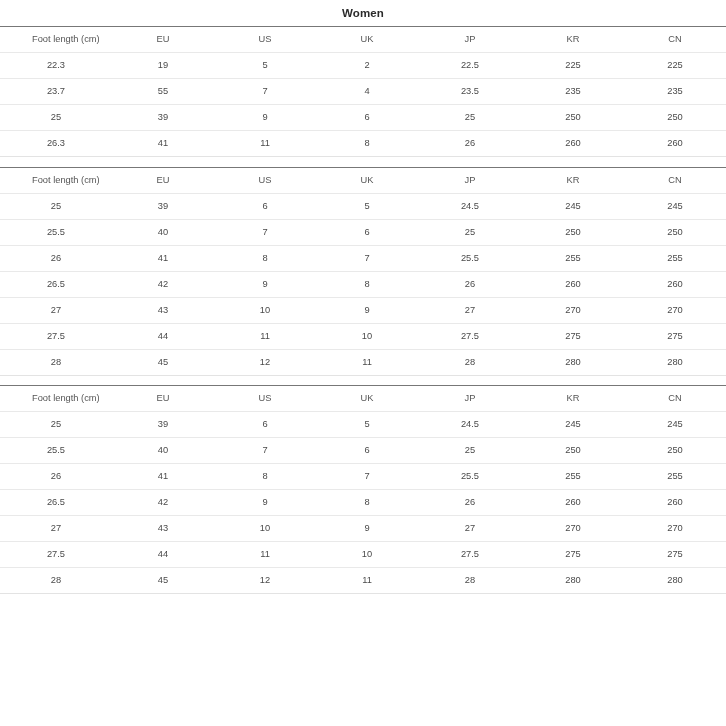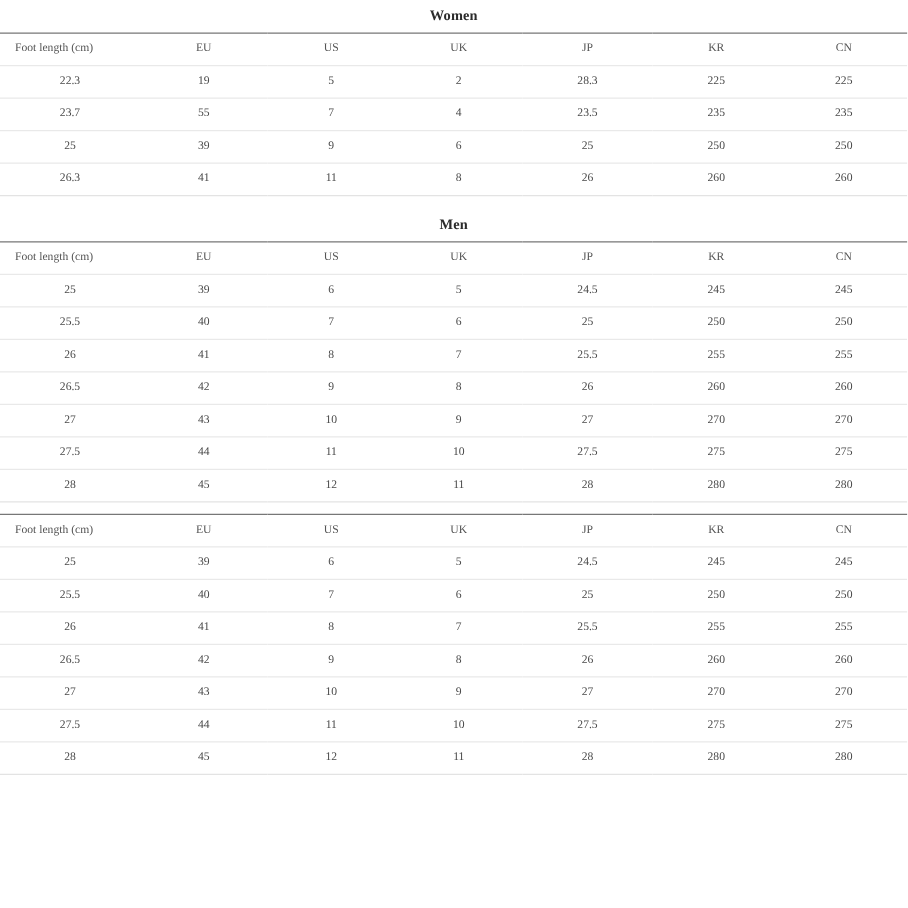--- a/index.html
+++ b/index.html
@@ -14,21 +14,20 @@
   body {
     font-family: "Liberation Sans", "DejaVu Sans", sans-serif;
     color: #3a3a3a;
     -webkit-font-smoothing: antialiased;
   }
   .page {
     width: 726px;
     height: 726px;
     background: #ffffff;
     overflow: hidden;
-    font-family: Liberation Serif, serif;
   }
   .size-section {
     width: 100%;
   }
   .section-title {
     text-align: center;
     font-size: 11.5px;
     font-weight: bold;
     color: #2b2b2b;
     letter-spacing: 0.1px;
@@ -56,21 +55,21 @@
   }
   table.size-table thead th {
     color: #555555;
   }
   table.size-table thead th.col-foot,
   table.size-table tbody td.col-foot {
     text-align: center;
   }
   table.size-table thead th.col-foot {
     text-align: left;
-    padding-left: 12px;
+    padding-left: 32px;
   }
   
   col.c0 { width: 112px; }
   col.c1 { width: 102px; }
   col.c2 { width: 102px; }
   col.c3 { width: 102px; }
   col.c4 { width: 104px; }
   col.c5 { width: 102px; }
   col.c6 { width: 102px; }
   tbody tr:last-child td {
@@ -106,21 +105,21 @@
           <th>KR</th>
           <th>CN</th>
         </tr>
       </thead>
       <tbody>
         <tr>
           <td class="col-foot">22.3</td>
           <td>19</td>
           <td>5</td>
           <td>2</td>
-          <td>28.3</td>
+          <td>22.5</td>
           <td>225</td>
           <td>225</td>
         </tr>
         <tr>
           <td class="col-foot">23.7</td>
           <td>55</td>
           <td>7</td>
           <td>4</td>
           <td>23.5</td>
           <td>235</td>
@@ -142,113 +141,20 @@
           <td>8</td>
           <td>26</td>
           <td>260</td>
           <td>260</td>
         </tr>
       </tbody>
     </table>
   </section>
 
   <div class="spacer-men"></div>
-
-  <section class="size-section">
-    <div class="section-title">Men</div>
-    <table class="size-table">
-      <colgroup>
-        <col class="c0">
-          <col class="c1">
-          <col class="c2">
-          <col class="c3">
-          <col class="c4">
-          <col class="c5">
-          <col class="c6">
-      </colgroup>
-      <thead>
-        <tr>
-          <th class="col-foot">Foot length (cm)</th>
-          <th>EU</th>
-          <th>US</th>
-          <th>UK</th>
-          <th>JP</th>
-          <th>KR</th>
-          <th>CN</th>
-        </tr>
-      </thead>
-      <tbody>
-        <tr>
-          <td class="col-foot">25</td>
-          <td>39</td>
-          <td>6</td>
-          <td>5</td>
-          <td>24.5</td>
-          <td>245</td>
-          <td>245</td>
-        </tr>
-        <tr>
-          <td class="col-foot">25.5</td>
-          <td>40</td>
-          <td>7</td>
-          <td>6</td>
-          <td>25</td>
-          <td>250</td>
-          <td>250</td>
-        </tr>
-        <tr>
-          <td class="col-foot">26</td>
-          <td>41</td>
-          <td>8</td>
-          <td>7</td>
-          <td>25.5</td>
-          <td>255</td>
-          <td>255</td>
-        </tr>
-        <tr>
-          <td class="col-foot">26.5</td>
-          <td>42</td>
-          <td>9</td>
-          <td>8</td>
-          <td>26</td>
-          <td>260</td>
-          <td>260</td>
-        </tr>
-        <tr>
-          <td class="col-foot">27</td>
-          <td>43</td>
-          <td>10</td>
-          <td>9</td>
-          <td>27</td>
-          <td>270</td>
-          <td>270</td>
-        </tr>
-        <tr>
-          <td class="col-foot">27.5</td>
-          <td>44</td>
-          <td>11</td>
-          <td>10</td>
-          <td>27.5</td>
-          <td>275</td>
-          <td>275</td>
-        </tr>
-        <tr>
-          <td class="col-foot">28</td>
-          <td>45</td>
-          <td>12</td>
-          <td>11</td>
-          <td>28</td>
-          <td>280</td>
-          <td>280</td>
-        </tr>
-      </tbody>
-    </table>
-  </section>
-
-  <div class="spacer-child"></div>
 
   <section class="size-section">
     <table class="size-table">
       <colgroup>
         <col class="c0">
           <col class="c1">
           <col class="c2">
           <col class="c3">
           <col class="c4">
           <col class="c5">
@@ -326,13 +232,105 @@
           <td>12</td>
           <td>11</td>
           <td>28</td>
           <td>280</td>
           <td>280</td>
         </tr>
       </tbody>
     </table>
   </section>
 
+  <div class="spacer-child"></div>
+
+  <section class="size-section">
+    <table class="size-table">
+      <colgroup>
+        <col class="c0">
+          <col class="c1">
+          <col class="c2">
+          <col class="c3">
+          <col class="c4">
+          <col class="c5">
+          <col class="c6">
+      </colgroup>
+      <thead>
+        <tr>
+          <th class="col-foot">Foot length (cm)</th>
+          <th>EU</th>
+          <th>US</th>
+          <th>UK</th>
+          <th>JP</th>
+          <th>KR</th>
+          <th>CN</th>
+        </tr>
+      </thead>
+      <tbody>
+        <tr>
+          <td class="col-foot">25</td>
+          <td>39</td>
+          <td>6</td>
+          <td>5</td>
+          <td>24.5</td>
+          <td>245</td>
+          <td>245</td>
+        </tr>
+        <tr>
+          <td class="col-foot">25.5</td>
+          <td>40</td>
+          <td>7</td>
+          <td>6</td>
+          <td>25</td>
+          <td>250</td>
+          <td>250</td>
+        </tr>
+        <tr>
+          <td class="col-foot">26</td>
+          <td>41</td>
+          <td>8</td>
+          <td>7</td>
+          <td>25.5</td>
+          <td>255</td>
+          <td>255</td>
+        </tr>
+        <tr>
+          <td class="col-foot">26.5</td>
+          <td>42</td>
+          <td>9</td>
+          <td>8</td>
+          <td>26</td>
+          <td>260</td>
+          <td>260</td>
+        </tr>
+        <tr>
+          <td class="col-foot">27</td>
+          <td>43</td>
+          <td>10</td>
+          <td>9</td>
+          <td>27</td>
+          <td>270</td>
+          <td>270</td>
+        </tr>
+        <tr>
+          <td class="col-foot">27.5</td>
+          <td>44</td>
+          <td>11</td>
+          <td>10</td>
+          <td>27.5</td>
+          <td>275</td>
+          <td>275</td>
+        </tr>
+        <tr>
+          <td class="col-foot">28</td>
+          <td>45</td>
+          <td>12</td>
+          <td>11</td>
+          <td>28</td>
+          <td>280</td>
+          <td>280</td>
+        </tr>
+      </tbody>
+    </table>
+  </section>
+
 </div>
 
 </body></html>

